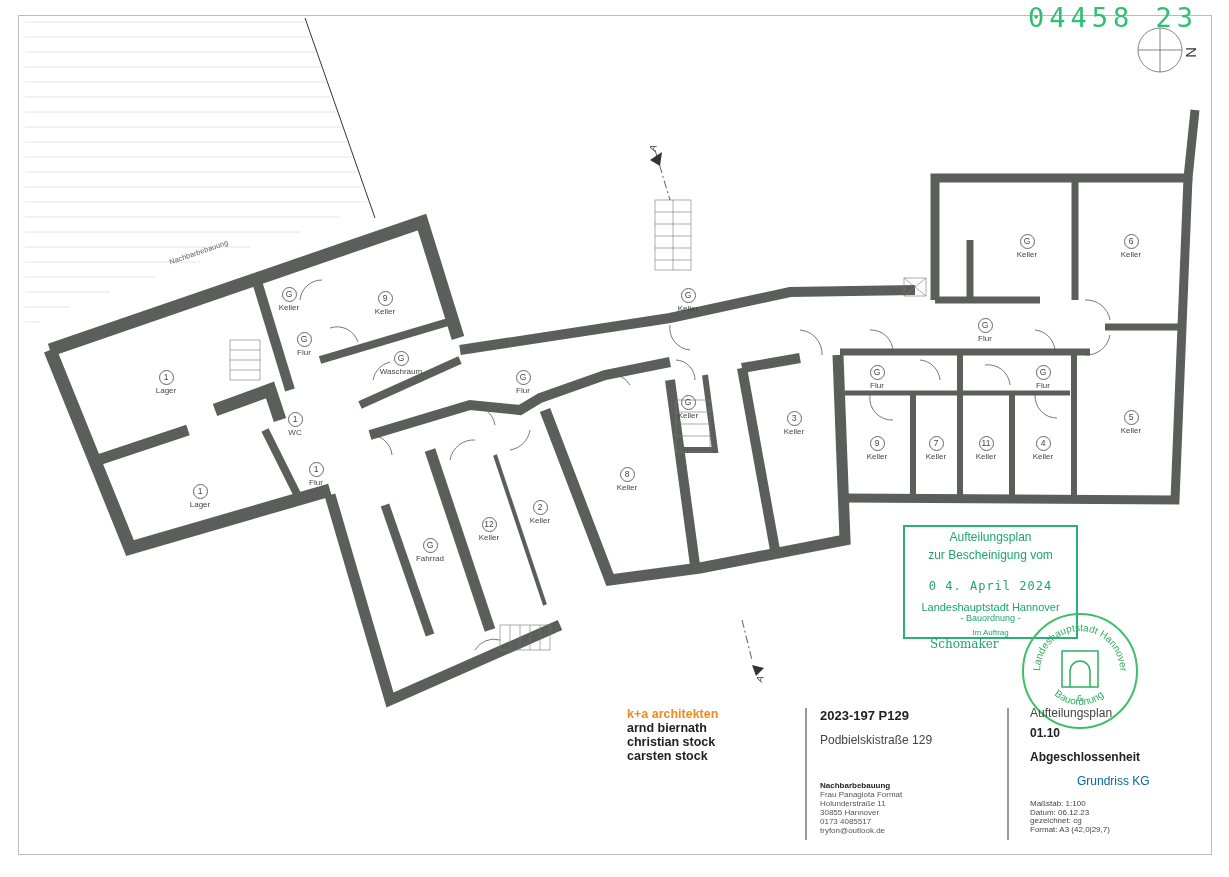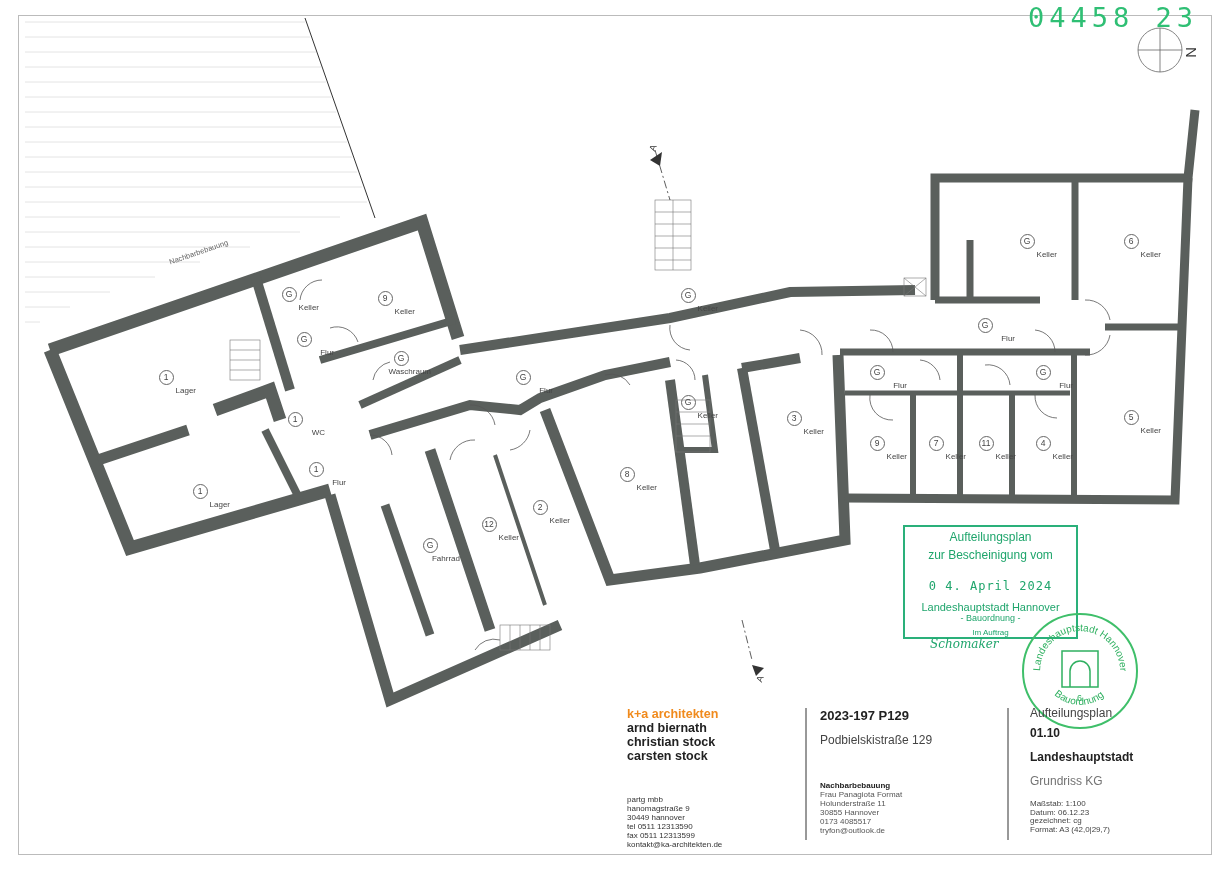--- a/index.html
+++ b/index.html
@@ -7,40 +7,40 @@
   .sheet{position:absolute;left:18px;top:15px;width:1192px;height:838px;border:1px solid #bbb;background:#fff;}
   svg.plan{position:absolute;left:0;top:0;}
   .stamp-num{position:absolute;left:1028px;top:2px;font-family:"DejaVu Sans Mono",monospace;font-size:27px;color:#2fbf74;letter-spacing:5px;text-align:center;}
   .compass-n{position:absolute;left:1186px;top:44px;font-size:15px;color:#333;transform:rotate(90deg);}
   .certbox{position:absolute;left:903px;top:525px;width:171px;height:110px;border:2px solid #2ab07a;color:#1fa56c;text-align:center;}
   .certbox .l1{font-size:12px;margin-top:3px;line-height:15px;}
   .certbox .date{font-family:"DejaVu Sans Mono",monospace;font-size:12px;margin-top:16px;letter-spacing:1px;}
   .certbox .auth{font-size:11px;margin-top:8px;line-height:12px;}
   .certbox .sub{font-size:9px;line-height:10px;}
   .certbox .auf{font-size:8px;margin-top:5px;}
-  .signature{position:absolute;left:930px;top:637px;font-family:"DejaVu Serif",serif;font-style:italic;font-size:12px;color:#1fa56c;}
+  .signature{position:absolute;left:930px;top:637px;font-family:"DejaVu Serif",serif;font-size:12px;color:#1fa56c;}
   .seal{position:absolute;left:1022px;top:613px;width:112px;height:112px;border:2px solid #3fbf6a;border-radius:50%;}
   .firm{position:absolute;left:627px;top:707px;}
   .firm .brand{color:#f08a1c;font-weight:bold;font-size:12.5px;}
   .firm .names{font-weight:bold;font-size:12.5px;line-height:14px;color:#222;}
   .firm .addr{margin-top:32px;font-size:8px;line-height:9px;color:#333;}
   .proj{position:absolute;left:820px;top:708px;}
   .proj .num{font-weight:bold;font-size:13px;}
   .proj .street{font-size:12px;margin-top:10px;color:#444;}
   .proj .cl-h{font-weight:bold;font-size:8px;margin-top:34px;}
   .proj .cl{font-size:8px;line-height:9px;color:#555;}
   .plan-info{position:absolute;left:1030px;top:706px;}
   .plan-info .t{font-size:12px;color:#444;}
   .plan-info .n{font-weight:bold;font-size:12px;margin-top:6px;}
   .plan-info .a{font-weight:bold;font-size:12px;margin-top:10px;}
-  .plan-info .g{font-size:12px;margin-top:10px;color:#737373;}
+  .plan-info .g{font-size:12px;margin-top:10px;color:#0369a1;margin-left:47px;}
   .plan-info .m{font-size:8px;line-height:8.5px;margin-top:12px;color:#444;}
   .room{position:absolute;text-align:center;font-size:8px;color:#444;width:60px;margin-left:-30px;}
   .room .c{display:inline-block;width:13px;height:13px;border:1px solid #666;border-radius:50%;font-size:8.5px;line-height:13px;color:#444;}
-  .room .n{display:block;margin-top:1px;text-align:right;}
+  .room .n{display:block;margin-top:1px;}
   .neighbor{position:absolute;left:168px;top:258px;font-size:7.5px;color:#666;transform:rotate(-19deg);transform-origin:left top;}
   .sectA{position:absolute;font-size:9px;color:#333;}
 </style>
 </head>
 <body>
 
 <div class="sheet"></div>
 
 <svg class="plan" width="1229" height="877">
 
@@ -230,45 +230,37 @@
     <path d="M46,72 L46,56 A10,10 0 0,1 66,56 L66,72" fill="none" stroke="#2fb060" stroke-width="1.5"></path>
     <text x="53" y="86" font-size="9" fill="#2fb060" font-family="Liberation Sans, sans-serif">6</text>
   </svg>
 </div>
 
 <div class="firm">
   <div class="brand">k+a architekten</div>
   <div class="names">arnd biernath</div>
   <div class="names">christian stock</div>
   <div class="names">carsten stock</div>
-  <div class="addr">
-    <div>partg mbb</div>
-    <div>hanomagstraße 9</div>
-    <div>30449 hannover</div>
-    <div>tel 0511 12313590</div>
-    <div>fax 0511 12313599</div>
-    <div>kontakt@ka-architekten.de</div>
-  </div>
 </div>
 
 <div class="proj">
   <div class="num">2023-197 P129</div>
   <div class="street">Podbielskistraße 129</div>
   <div class="cl-h">Nachbarbebauung</div>
   <div class="cl">Frau Panagiota Format</div>
   <div class="cl">Holunderstraße 11</div>
   <div class="cl">30855 Hannover</div>
   <div class="cl">0173 4085517</div>
   <div class="cl">tryfon@outlook.de</div>
 </div>
 
 <div class="plan-info">
   <div class="t">Aufteilungsplan</div>
   <div class="n">01.10</div>
-  <div class="a">Landeshauptstadt</div>
+  <div class="a">Abgeschlossenheit</div>
   <div class="g">Grundriss KG</div>
   <div class="m">
     <div>Maßstab: 1:100</div>
     <div>Datum: 06.12.23</div>
     <div>gezeichnet: cg</div>
     <div>Format: A3 (42,0|29,7)</div>
   </div>
 </div>
 
 </body></html>

